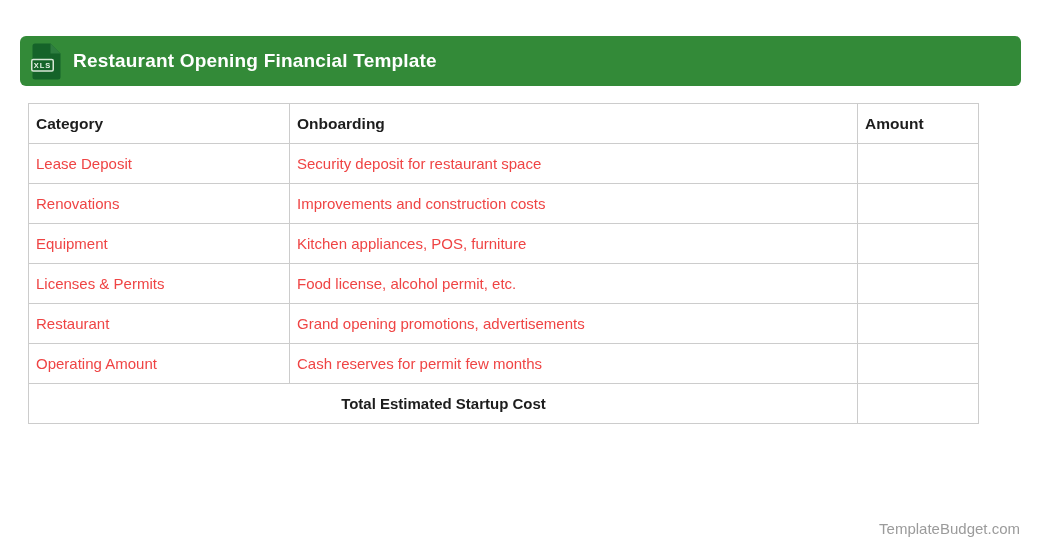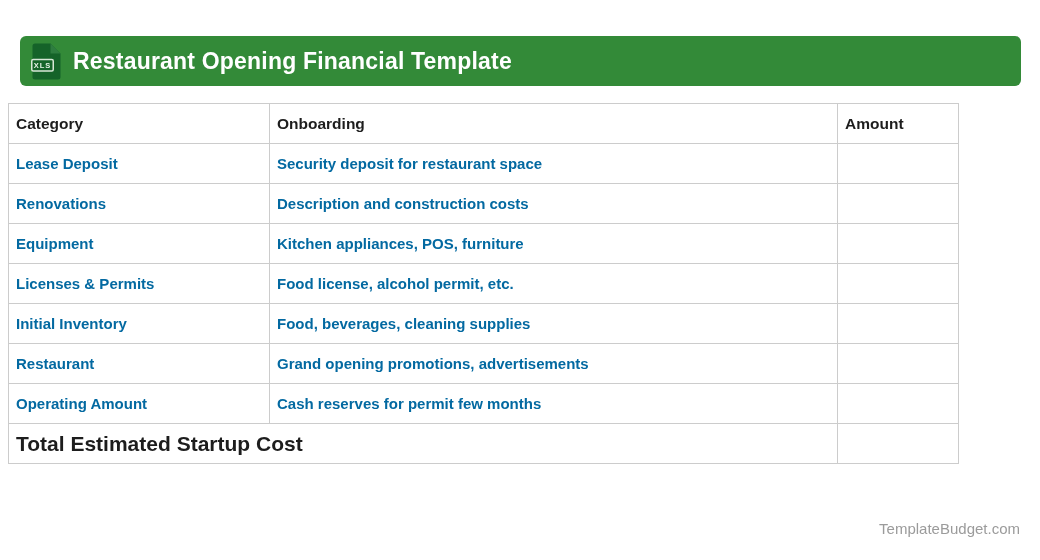--- a/index.html
+++ b/index.html
@@ -32,30 +32,30 @@
     padding-left: 11px;
   }
   .xls-icon {
     width: 30px;
     height: 37px;
     flex: 0 0 auto;
     display: block;
   }
   .bar-title {
     color: #ffffff;
-    font-size: 23px;
+    font-size: 19px;
     font-weight: 600;
     letter-spacing: 0.2px;
     margin-left: 12px;
     white-space: nowrap;
   }
   
   table.budget {
     position: absolute;
-    left: 8px;
+    left: 28px;
     top: 103px;
     width: 950px;
     border-collapse: collapse;
     table-layout: fixed;
     font-size: 15px;
   }
   table.budget col.c-category { width: 261px; }
   table.budget col.c-description { width: 568px; }
   table.budget col.c-amount { width: 121px; }
   table.budget th,
@@ -67,28 +67,28 @@
     text-align: left;
     overflow: hidden;
     white-space: nowrap;
   }
   table.budget th {
     font-weight: 700;
     font-size: 15.5px;
     color: #1d1d1d;
   }
   table.budget td {
-    color: #0369a1;
-    font-weight: 700;
+    color: #ef4444;
+    font-weight: 400;
   }
   table.budget td.total-label {
     font-weight: 700;
     color: #1d1d1d;
-    text-align: left;
-    font-size: 21px;
+    text-align: center;
+    font-size: 15px;
     padding-right: 6px;
   }
   
   .watermark {
     position: absolute;
     right: 20px;
     top: 512px;
     font-size: 15px;
     color: #9b9b9b;
     white-space: nowrap;
@@ -127,36 +127,31 @@
       </tr>
     </thead>
     <tbody>
       <tr>
         <td>Lease Deposit</td>
         <td>Security deposit for restaurant space</td>
         <td></td>
       </tr>
       <tr>
         <td>Renovations</td>
-        <td>Description and construction costs</td>
+        <td>Improvements and construction costs</td>
         <td></td>
       </tr>
       <tr>
         <td>Equipment</td>
         <td>Kitchen appliances, POS, furniture</td>
         <td></td>
       </tr>
       <tr>
         <td>Licenses &amp; Permits</td>
         <td>Food license, alcohol permit, etc.</td>
-        <td></td>
-      </tr>
-      <tr>
-        <td>Initial Inventory</td>
-        <td>Food, beverages, cleaning supplies</td>
         <td></td>
       </tr>
       <tr>
         <td>Restaurant</td>
         <td>Grand opening promotions, advertisements</td>
         <td></td>
       </tr>
       <tr>
         <td>Operating Amount</td>
         <td>Cash reserves for permit few months</td>

